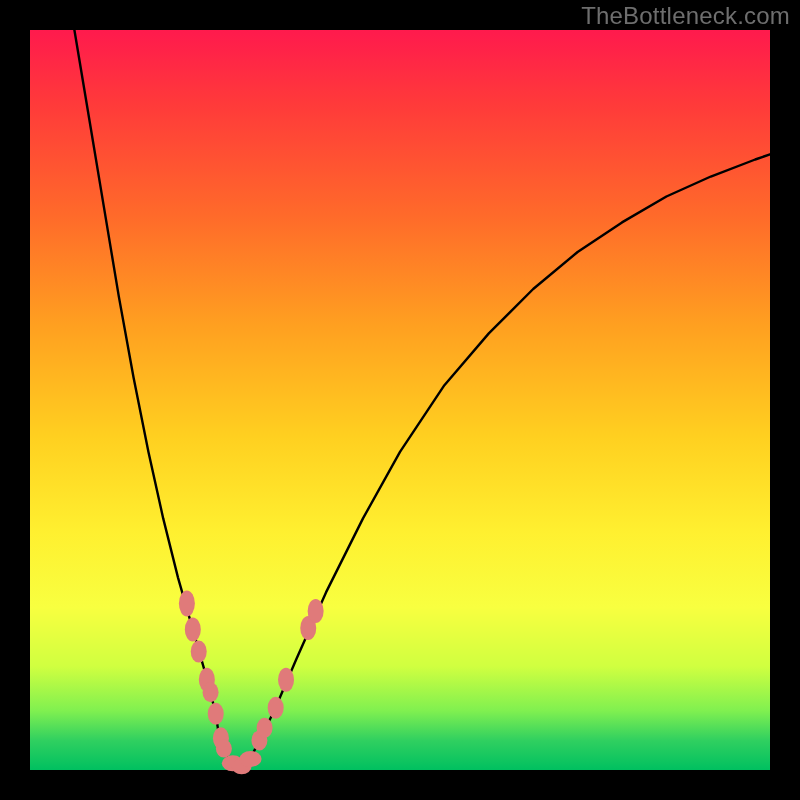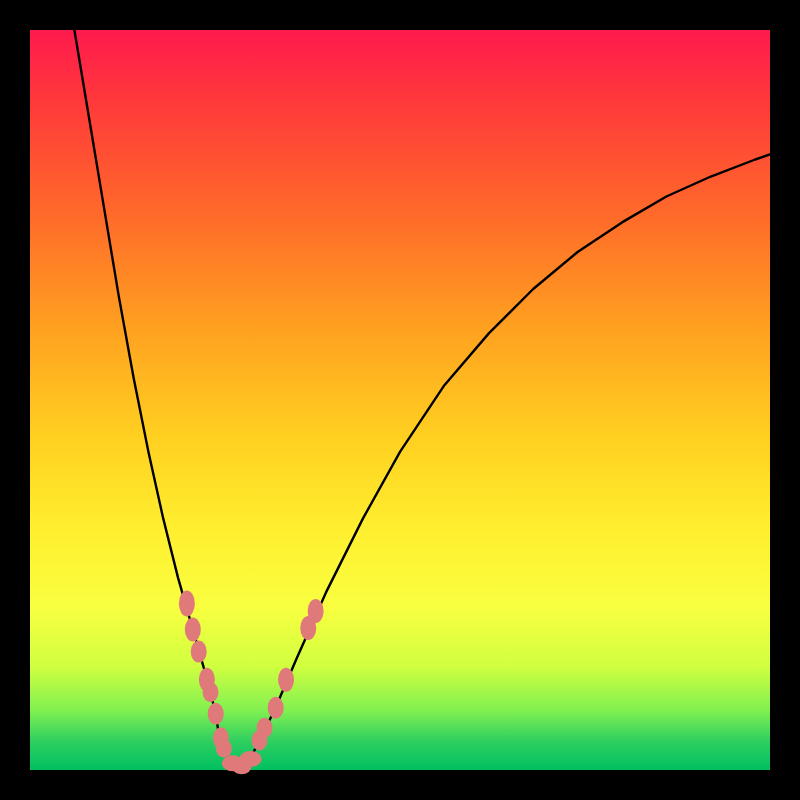--- a/index.html
+++ b/index.html
@@ -66,20 +66,21 @@
   }
   .bead {
     fill: #e07a7a;
     stroke: none;
   }
 </style>
 </head>
 <body>
 
 <div class="frame">
+  <div class="watermark">TheBottleneck.com</div>
 
   <div class="plot">
     <svg class="chart" viewBox="0 0 740 740">
       <g id="curves">
           <path class="curve" d="M44.40 0.00 L59.20 88.80 L74.00 177.60 L88.80 266.40 L103.60 347.80 L118.40 421.80 L133.20 488.40 L148.00 547.60 L162.80 599.40 L177.60 651.20 L185.00 680.80 L188.70 703.00 L192.40 717.80 L199.80 731.12 L207.20 737.78"></path>
           <path class="curve" d="M207.20 737.78 L222.00 725.20 L244.20 680.80 L266.40 629.00 L296.00 562.40 L333.00 488.40 L370.00 421.80 L414.40 355.20 L458.80 303.40 L503.20 259.00 L547.60 222.00 L592.00 192.40 L636.40 166.50 L680.80 146.52 L725.20 129.50 L740.00 124.32"></path>
         </g>
       <g id="beads">
           <ellipse class="bead" cx="156.88" cy="573.50" rx="8" ry="13"></ellipse>
           <ellipse class="bead" cx="162.80" cy="599.40" rx="8" ry="12"></ellipse>

